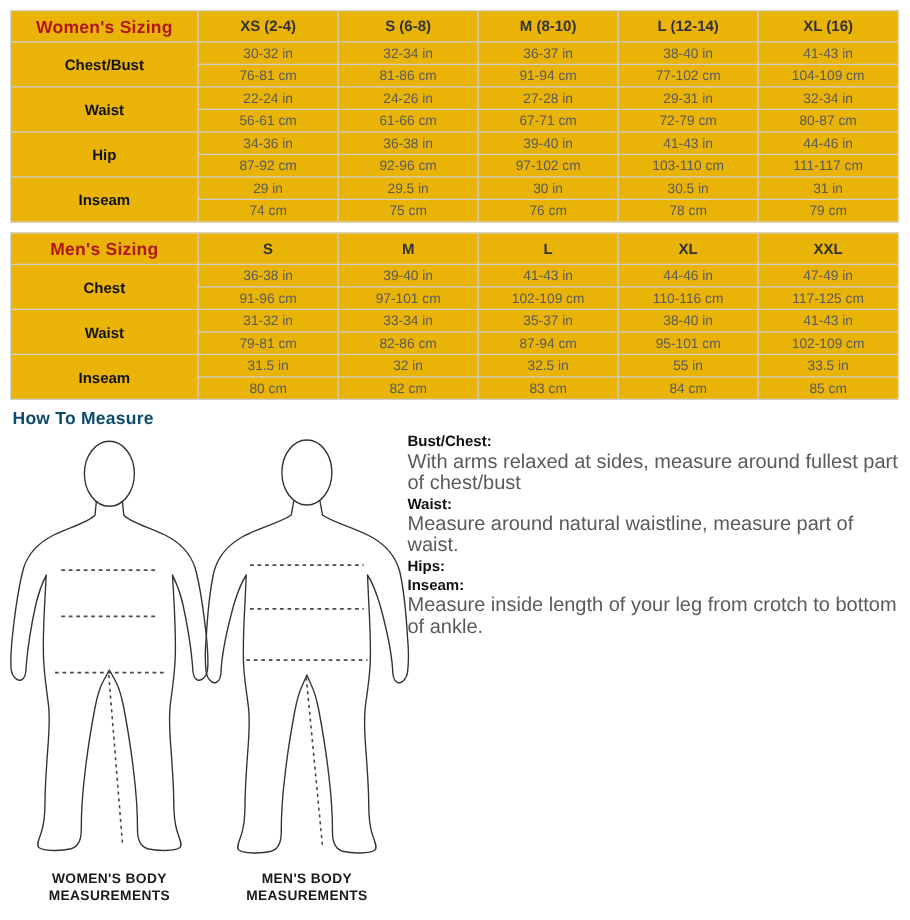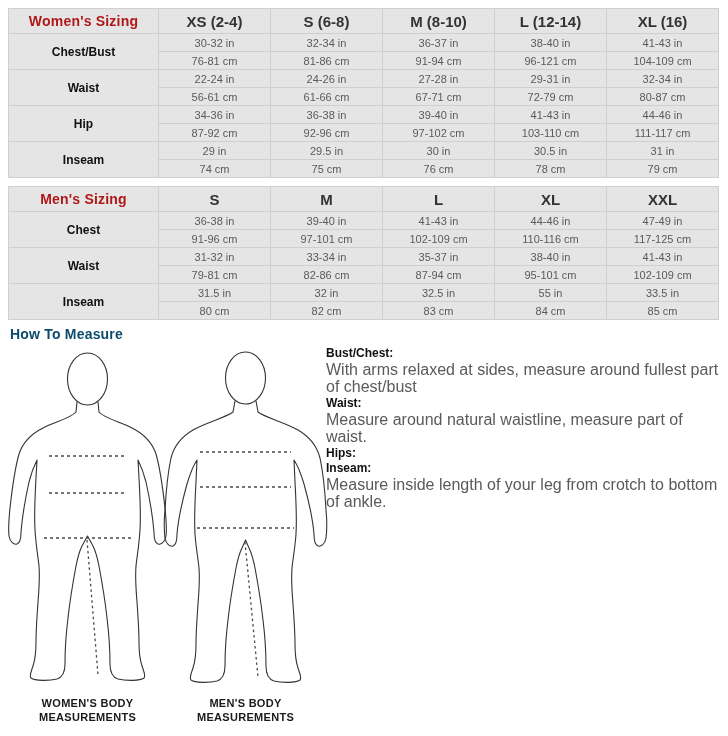--- a/index.html
+++ b/index.html
@@ -13,42 +13,42 @@
     position: relative;
     font-family: "Liberation Sans", sans-serif;
     overflow: hidden;
   }
 
   
   .size-table {
     border-collapse: collapse;
     table-layout: fixed;
     border: 1px solid #cfcfcf;
-    background: #e5e5e5;
+    background: #eab308;
   }
   .size-table td {
     border: 1px solid #cfcfcf;
     text-align: center;
     vertical-align: middle;
     font-size: 11px;
     color: #5a5a5a;
     height: 17px;
     padding: 0 2px;
     white-space: nowrap;
   }
   .size-table td.section-title {
     color: #b01818;
     font-weight: bold;
     font-size: 14px;
     letter-spacing: 0.2px;
   }
   .size-table td.col-head {
     color: #333333;
     font-weight: bold;
-    font-size: 15px;
+    font-size: 12px;
   }
   .size-table td.row-label {
     color: #111111;
     font-weight: bold;
     font-size: 12px;
     vertical-align: middle;
   }
   .head-row td { height: 24px; }
 
   #table-women {
@@ -157,21 +157,21 @@
       <td>30-32 in</td>
       <td>32-34 in</td>
       <td>36-37 in</td>
       <td>38-40 in</td>
       <td>41-43 in</td>
     </tr>
     <tr>
       <td>76-81 cm</td>
       <td>81-86 cm</td>
       <td>91-94 cm</td>
-      <td>96-121 cm</td>
+      <td>77-102 cm</td>
       <td>104-109 cm</td>
     </tr>
 
     <tr>
       <td class="row-label" rowspan="2">Waist</td>
       <td>22-24 in</td>
       <td>24-26 in</td>
       <td>27-28 in</td>
       <td>29-31 in</td>
       <td>32-34 in</td>

